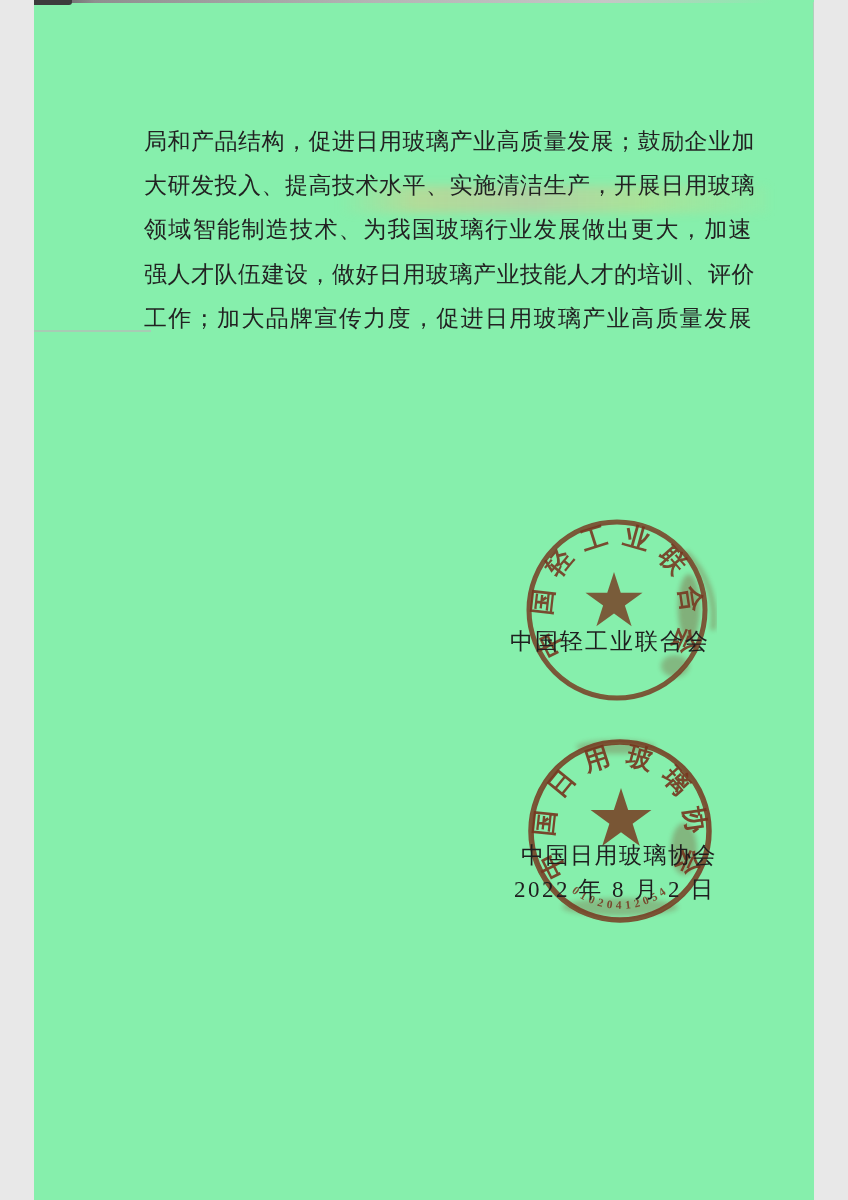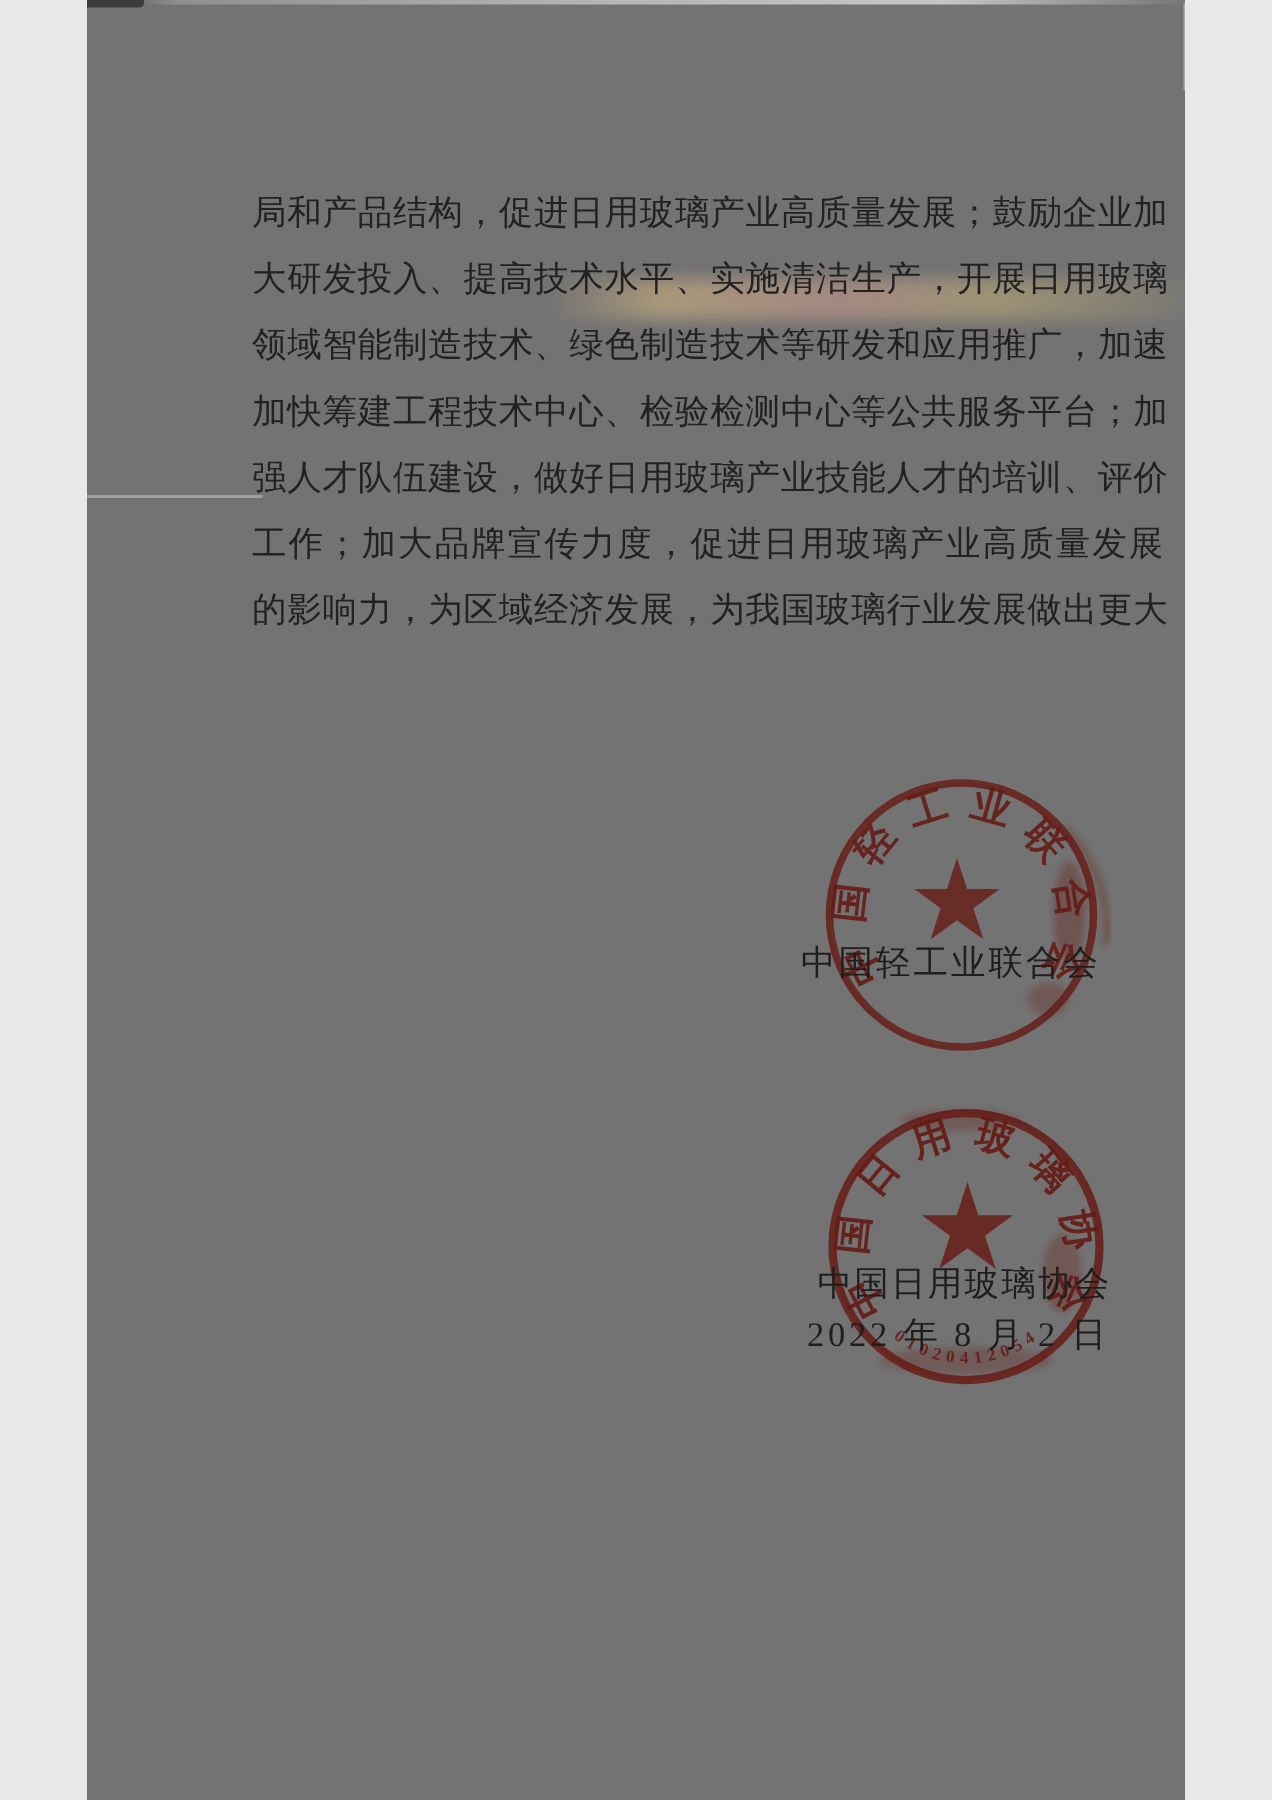--- a/index.html
+++ b/index.html
@@ -1,22 +1,23 @@
 <!DOCTYPE html>
 <html><head>
 <meta charset="utf-8">
 <style>
   html,body{margin:0;padding:0;background:#e8e8e8;}
   .page{
     position:relative;
     width:732px;height:1200px;
     margin:0 auto;
-    background:#737373;
+    background:#86efac;
     overflow:hidden;
     font-family:"Liberation Serif","DejaVu Serif",serif;
+    padding-left:48px;
   }
   
   .scan-top-line{
     position:absolute;left:0;top:0;width:762px;height:3px;
     background:linear-gradient(90deg,#4c4c4c 0%,#8f8f8f 8%,#b5b5b5 45%,#c6c6c6 75%,rgba(198,198,198,0) 97%);
   }
   .scan-top-corner{
     position:absolute;left:0;top:0;width:38px;height:5px;background:#3c3c3c;border-radius:0 0 3px 0;
   }
   .scan-right-edge{
@@ -64,25 +65,23 @@
 
   <div class="scan-top-line"></div>
   <div class="scan-top-corner"></div>
   <div class="scan-right-edge"></div>
   <div class="scan-left-line"></div>
   <div class="scan-ghost-band"></div>
 
   <div class="body-text">
     <div class="line">局和产品结构，促进日用玻璃产业高质量发展；鼓励企业加</div>
     <div class="line">大研发投入、提高技术水平、实施清洁生产，开展日用玻璃</div>
-    <div class="line">领域智能制造技术、绿色制造技术等研发和应用推广，加速</div>
-    <div class="line">加快筹建工程技术中心、检验检测中心等公共服务平台；加</div>
+    <div class="line">领域智能制造技术、为我国玻璃行业发展做出更大，加速</div>
     <div class="line">强人才队伍建设，做好日用玻璃产业技能人才的培训、评价</div>
     <div class="line">工作；加大品牌宣传力度，促进日用玻璃产业高质量发展</div>
-    <div class="line">的影响力，为区域经济发展，为我国玻璃行业发展做出更大</div>
   </div>
 
   <svg class="seal seal1" viewBox="0 0 200 200">
     <defs>
       <filter id="blurA" x="-40%" y="-40%" width="180%" height="180%">
         <feGaussianBlur stdDeviation="2.4"></feGaussianBlur>
       </filter>
       <path id="s1arc" d="M 48 140.7 A 66 66 0 1 1 152 140.7" fill="none"></path>
     </defs>
 

